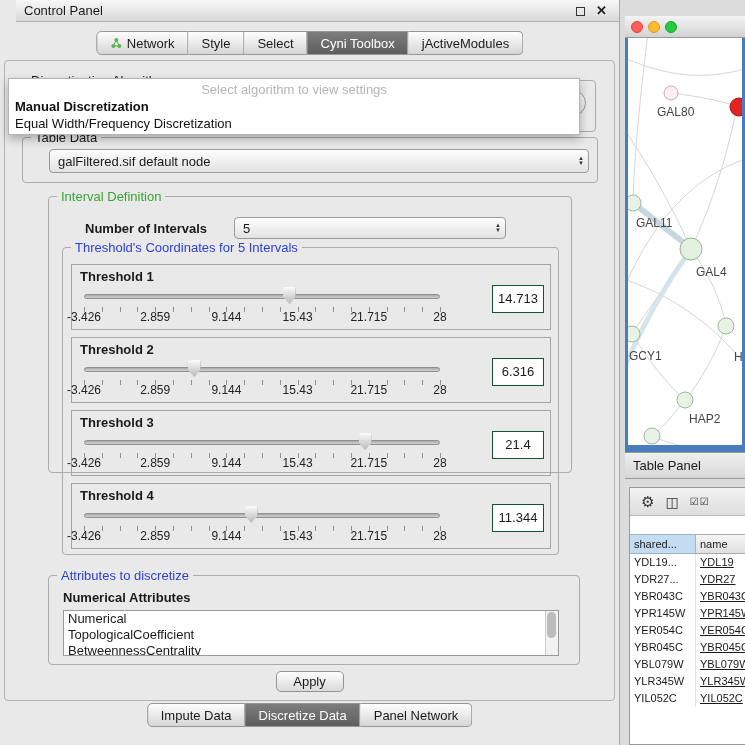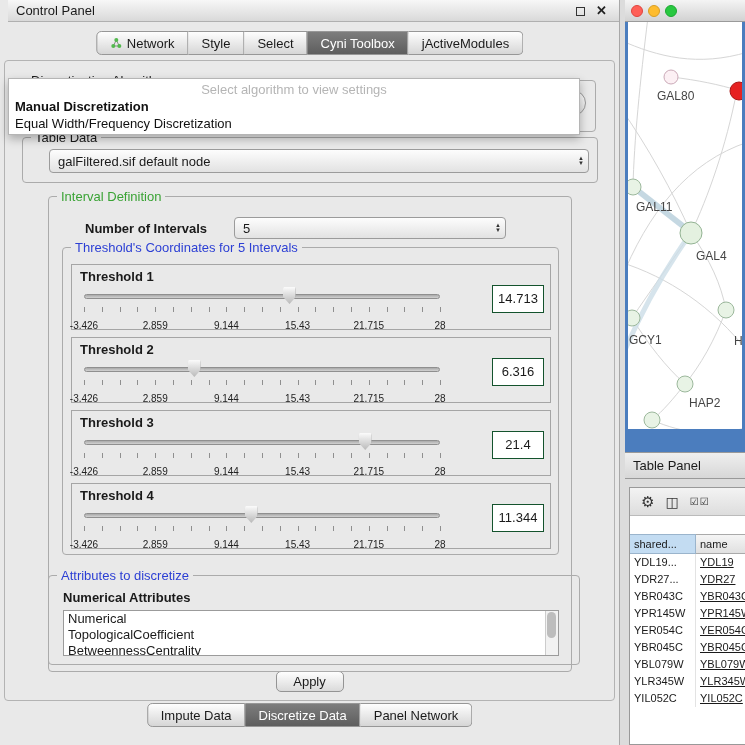--- a/index.html
+++ b/index.html
@@ -1,19 +1,19 @@
 <!DOCTYPE html>
 <html><head>
 <meta charset="utf-8">
 <style>
   *{box-sizing:border-box;margin:0;padding:0;}
   body{width:745px;height:745px;position:relative;background:#dcdcdc;overflow:hidden;
        font-family:"Liberation Sans",sans-serif;font-size:13px;color:#1a1a1a;}
   .cp{position:absolute;left:0;top:0;width:620px;height:745px;background:#e9e9e9;border-right:1px solid #a8a8a8;}
-  .cp-title{position:absolute;left:8px;top:0;right:0;height:22px;background:linear-gradient(#f7f7f7,#d9d9d9);border-bottom:1px solid #b0b0b0;}
+  .cp-title{position:absolute;left:16px;top:0;right:0;height:22px;background:linear-gradient(#f7f7f7,#d9d9d9);border-bottom:1px solid #b0b0b0;}
   .cp-title .t{position:absolute;left:8px;top:0;line-height:21px;}
   .float-btn{position:absolute;right:34px;top:7px;width:9px;height:9px;border:1.5px solid #333;}
   .close-btn{position:absolute;right:12px;top:2px;font-size:13px;font-weight:bold;color:#222;line-height:18px;cursor:default;}
   .tabstrip{position:absolute;left:50%;transform:translateX(-50%);display:flex;height:24px;z-index:3;}
   .tabstrip.top{top:31px;}
   .tabstrip.bottom{top:703px;}
   .tab{display:flex;align-items:center;gap:5px;padding:0 13px;background:linear-gradient(#fefefe,#d6d6d6);
        border:1px solid #979797;border-left:none;white-space:nowrap;}
   .tab:first-child{border-left:1px solid #979797;border-radius:5px 0 0 5px;}
   .tab:last-child{border-radius:0 5px 5px 0;}
@@ -37,34 +37,34 @@
   .thr-box{position:absolute;left:8px;width:480px;height:66px;border:1px solid #a5a5a5;}
   .thr-label{position:absolute;left:8px;top:4px;font-weight:bold;}
   .slider{position:absolute;left:12px;top:22px;width:356px;height:18px;}
   .track{position:absolute;left:0;right:0;top:7px;height:5px;background:linear-gradient(#a9a9a9,#d2d2d2);
          border:1px solid #8f8f8f;border-radius:3px;}
   .thumb{position:absolute;top:0;width:13px;height:17px;transform:translateX(-50%);
          background:linear-gradient(#fbfbfb,#b9b9b9);filter:drop-shadow(0 0 0.5px #777);
          clip-path:polygon(8% 0,92% 0,100% 12%,100% 58%,50% 100%,0 58%,0 12%);}
   .ticks{position:absolute;left:12px;top:42px;width:357px;height:5px;
          background:repeating-linear-gradient(to right,#8f8f8f 0 1px,transparent 1px 17.8px);}
-  .scalewrap{position:absolute;left:12px;top:55px;width:356px;height:12px;font-size:10px;color:#222;}
+  .scalewrap{position:absolute;left:12px;top:45px;width:356px;height:12px;font-size:12px;color:#222;}
   .scalewrap span{position:absolute;top:0;transform:translateX(-50%);}
   .valbox{position:absolute;right:6px;top:20px;width:52px;height:28px;background:#fff;border:1px solid #14532d;
           text-align:center;line-height:26px;}
   .listbox{position:absolute;left:14px;top:34px;width:496px;height:46px;background:#fff;border:1px solid #9b9b9b;overflow:hidden;}
   .listbox .item{padding-left:4px;line-height:16px;white-space:nowrap;}
   .lb-scroll{position:absolute;right:0;top:0;width:13px;height:100%;background:#f2f2f2;border-left:1px solid #ccc;}
   .lb-thumb{position:absolute;left:1px;top:1px;width:9px;height:26px;background:#bdbdbd;border-radius:5px;}
   .btn{position:absolute;left:50%;transform:translateX(-50%);top:671px;width:68px;height:21px;
        background:linear-gradient(#fefefe,#dadada);border:1px solid #949494;border-radius:5px;
        text-align:center;line-height:19px;}
   .bold{font-weight:bold;}
   
-  .net{position:absolute;left:625px;top:0;width:120px;height:452px;background:#4b7dbe;}
+  .net{position:absolute;left:625px;top:16px;width:120px;height:452px;background:#4b7dbe;}
   .net-title{position:absolute;left:0;top:0;right:0;height:22px;background:linear-gradient(#f4f4f4,#d2d2d2);border-bottom:1px solid #9a9a9a;}
   .light{position:absolute;top:5px;width:12px;height:12px;border-radius:50%;}
   .light.r{left:6px;background:#ff5f57;border:1px solid #e0443e;}
   .light.y{left:23px;background:#febc2e;border:1px solid #d89e24;}
   .light.g{left:40px;background:#28c840;border:1px solid #1da832;}
   .canvas{position:absolute;left:3px;top:22px;width:114px;height:407px;background:#fff;overflow:hidden;}
   .canvas svg text{font-family:"Liberation Sans",sans-serif;font-size:12px;fill:#454545;}
   .tph{position:absolute;left:625px;top:452px;width:120px;height:27px;background:linear-gradient(#efefef,#d7d7d7);
        border-top:1px solid #999;border-bottom:1px solid #999;}
   .tph .t{margin-left:8px;line-height:25px;}
@@ -135,21 +135,21 @@
     <span class="grouplabel">Table Data</span>
     <div class="combo" style="left:8px;top:11px;right:8px;height:24px">
       <span class="lbl">galFiltered.sif default node</span>
       <span class="stepper">
         <span>▲</span>
         <span>▼</span>
       </span>
     </div>
   </div>
 
-  <div class="groupbox" style="left:48px;top:196px;width:524px;height:476px">
+  <div class="groupbox" style="left:48px;top:196px;width:524px;height:277px">
     <span class="grouplabel green">Interval Definition</span>
 
     <div class="bold" style="position:absolute;left:36px;top:24px">Number of Intervals</div>
     <div class="combo" style="left:167px;top:20px;width:272px;height:22px">
       <span class="lbl">5</span>
       <span class="stepper">
         <span>▲</span>
         <span>▼</span>
       </span>
     </div>

